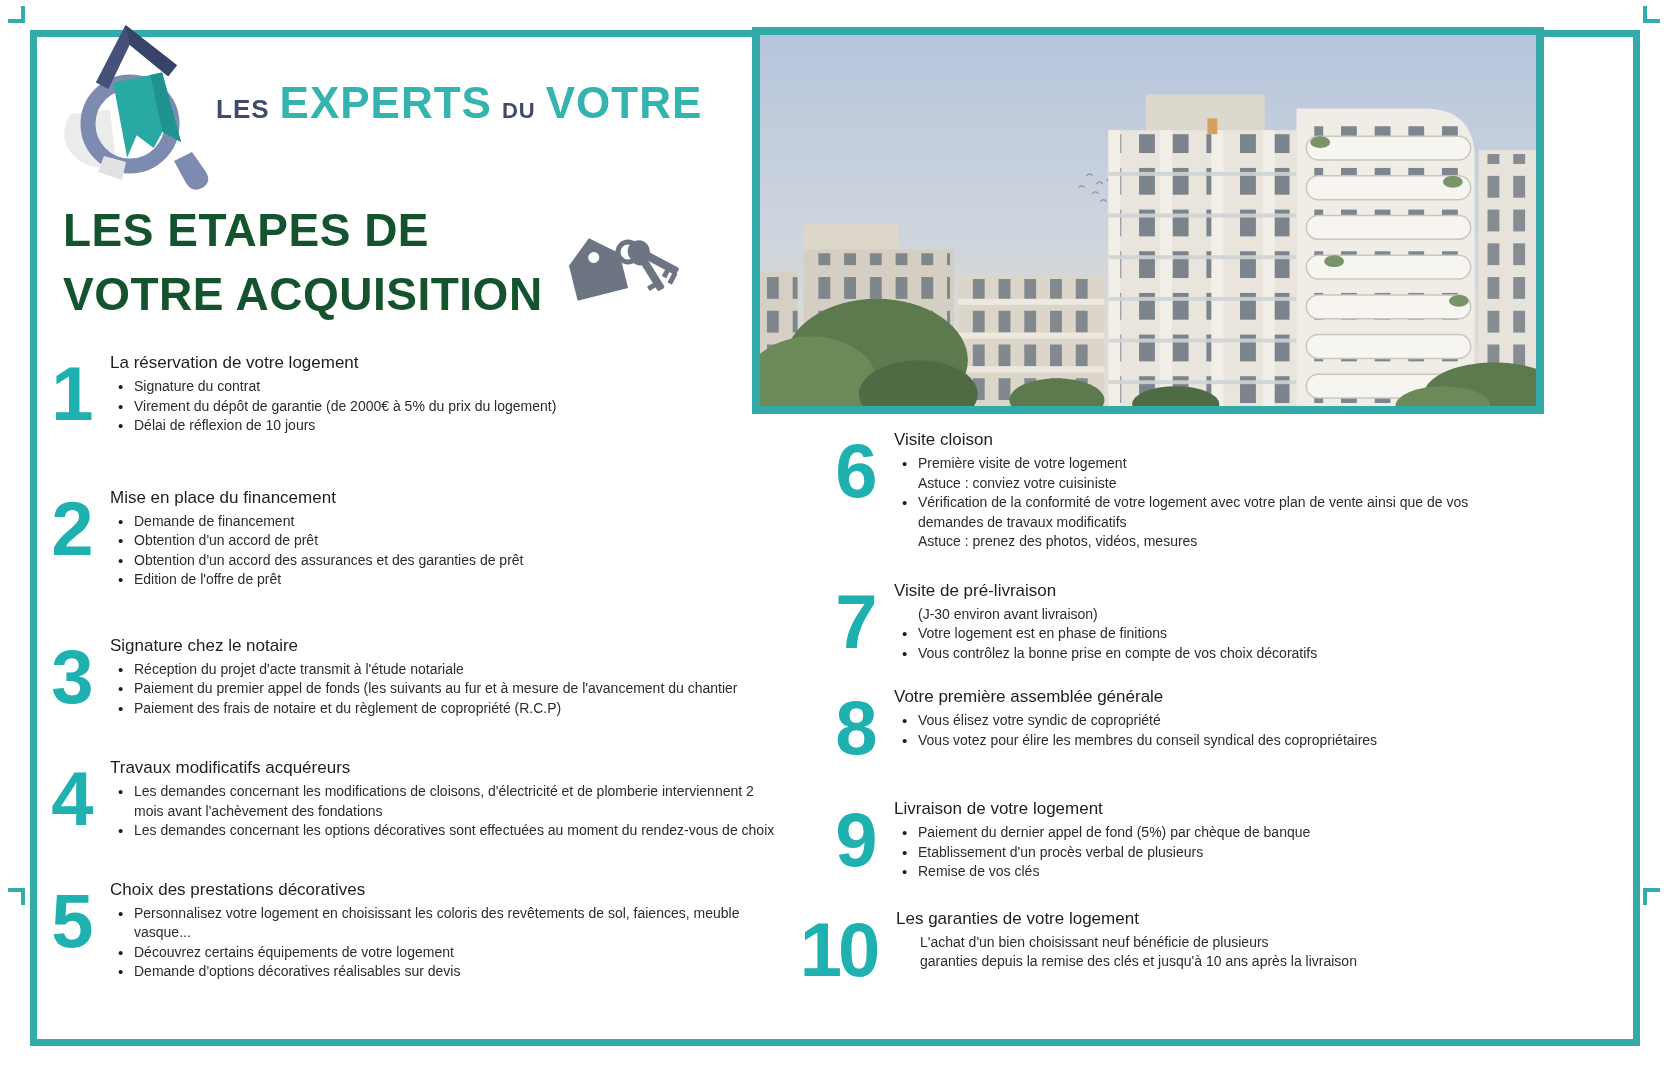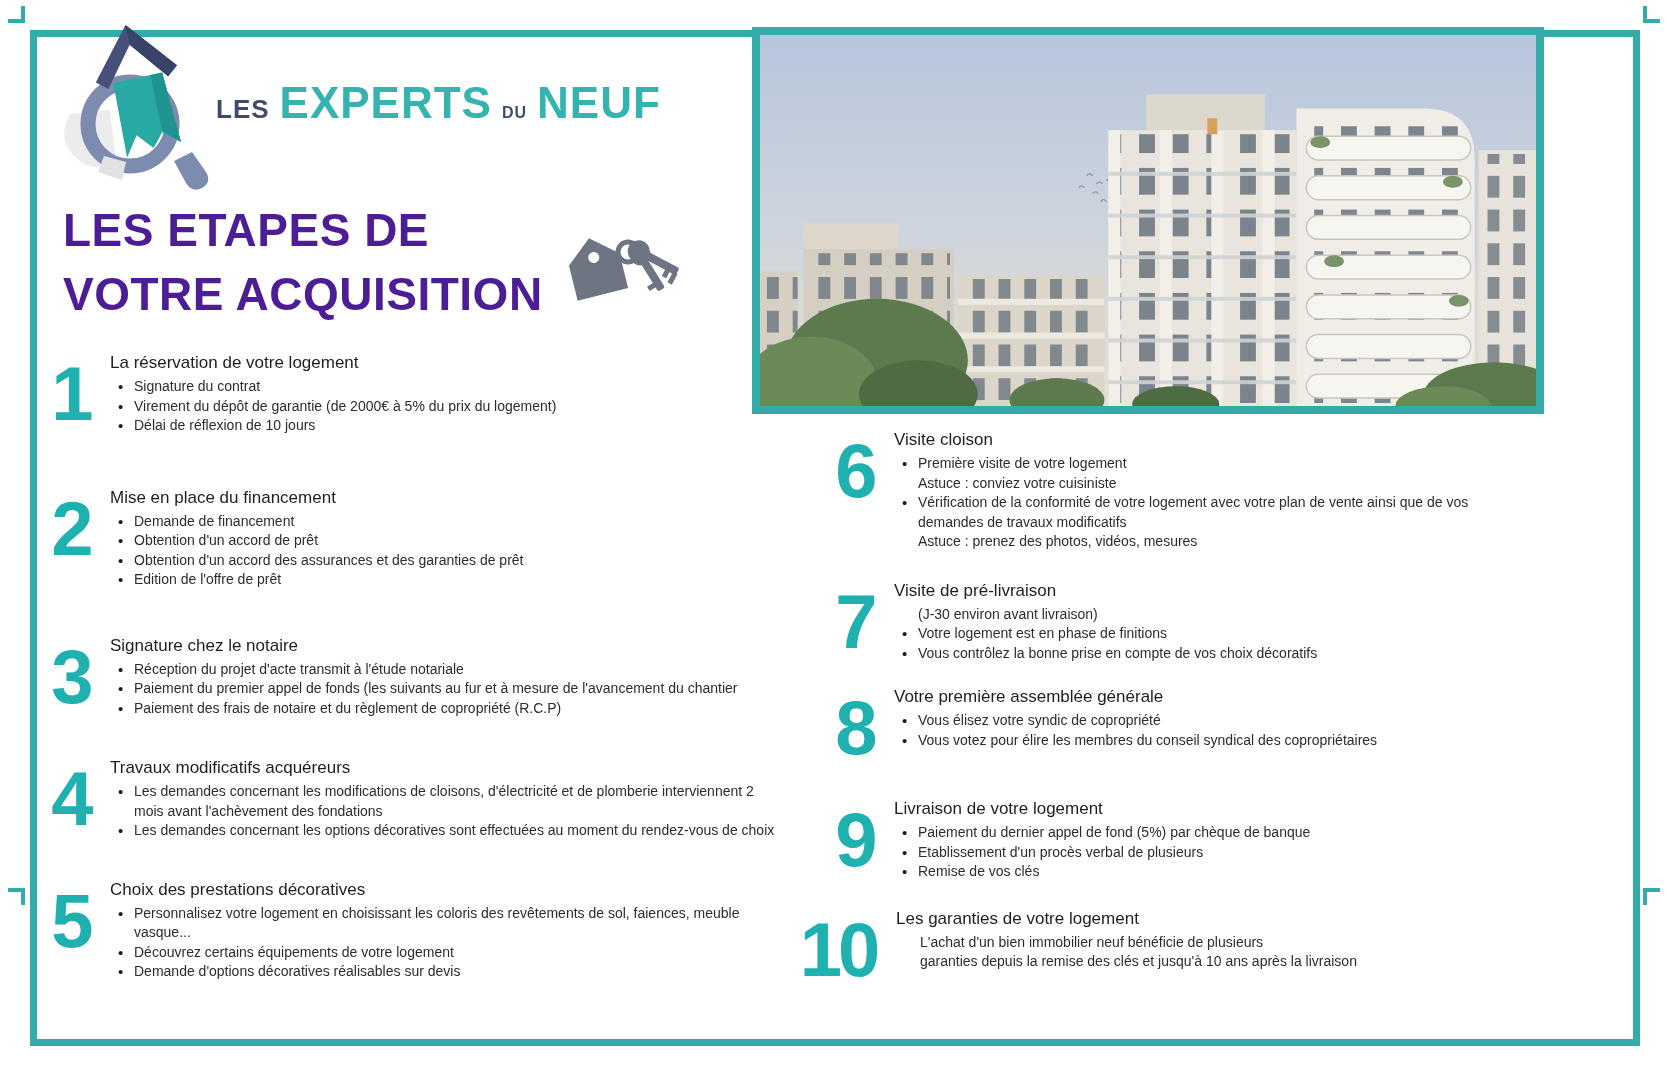--- a/index.html
+++ b/index.html
@@ -22,26 +22,26 @@
   .corner{position:absolute;width:17px;height:17px}
   .corner.tl{left:8px;top:6px;border-right:4px solid var(--border);border-bottom:4px solid var(--border)}
   .corner.tr{right:9px;top:6px;border-left:4px solid var(--border);border-bottom:4px solid var(--border)}
   .corner.bl{left:8px;bottom:5px;border-right:4px solid var(--border);border-top:4px solid var(--border)}
   .corner.br{right:9px;bottom:5px;border-left:4px solid var(--border);border-top:4px solid var(--border)}
 
   
   .logo-art{position:absolute;left:52px;top:4px;width:170px;height:195px}
   .logo-text{position:absolute;left:216px;top:78px;display:flex;align-items:baseline;gap:10px;white-space:nowrap}
   .lt-sm{font-size:26px;font-weight:600;color:var(--navy);letter-spacing:1px}
-  .lt-du{font-size:16px;font-weight:600;color:var(--navy);letter-spacing:1px}
+  .lt-du{font-size:22px;font-weight:600;color:var(--navy);letter-spacing:1px}
   .lt-big{font-size:44px;font-weight:700;color:#35b3ae;letter-spacing:1px}
 
   
   .title{position:absolute;left:63px;top:198px;font-size:46px;line-height:64px;
-    font-weight:800;color:#4c1d95;letter-spacing:.5px}
+    font-weight:800;color:#14532d;letter-spacing:.5px}
 
   .keys-art{position:absolute;left:558px;top:222px;width:125px;height:90px}
 
   
   .photo{position:absolute;left:752px;top:27px;width:792px;height:387px;
     border:8px solid var(--border);background:#c5d1e2;overflow:hidden}
   .photo svg{display:block;width:100%;height:100%}
 
   
   .col{position:absolute}
@@ -79,21 +79,21 @@
         <polygon points="86,20 128,70 117,79 86,40" fill="#39436a"></polygon>
       </g>
       <path d="M52 152 l22 6 -4 18 -24 -8 z" fill="#e2e2e2"></path>
     </svg>
   </div>
 
   <div class="logo-text">
     <span class="lt-sm">LES</span>
     <span class="lt-big">EXPERTS</span>
     <span class="lt-du">DU</span>
-    <span class="lt-big">NEUF</span>
+    <span class="lt-big">VOTRE</span>
   </div>
 
   <div class="title">
     <div>LES ETAPES DE</div>
     <div>VOTRE ACQUISITION</div>
   </div>
 
   <div class="keys-art">
     <svg viewBox="0 0 125 90">
       <g fill="#6d7482">
@@ -291,19 +291,19 @@
           <div class="heading">Livraison de votre logement</div>
           <div class="item b">Paiement du dernier appel de fond (5%) par chèque de banque</div>
           <div class="item b">Etablissement d'un procès verbal de plusieurs</div>
           <div class="item b">Remise de vos clés</div>
         </div>
       </div>
       <div class="step" style="margin-bottom: 8px;">
         <div class="num wide">10</div>
         <div class="content">
           <div class="heading">Les garanties de votre logement</div>
-          <div class="item">L'achat d'un bien immobilier neuf bénéficie de plusieurs</div>
+          <div class="item">L'achat d'un bien choisissant neuf bénéficie de plusieurs</div>
           <div class="item">garanties depuis la remise des clés et jusqu'à 10 ans après la livraison</div>
         </div>
       </div>
     </div>
 
 </div>
 
 </body></html>

